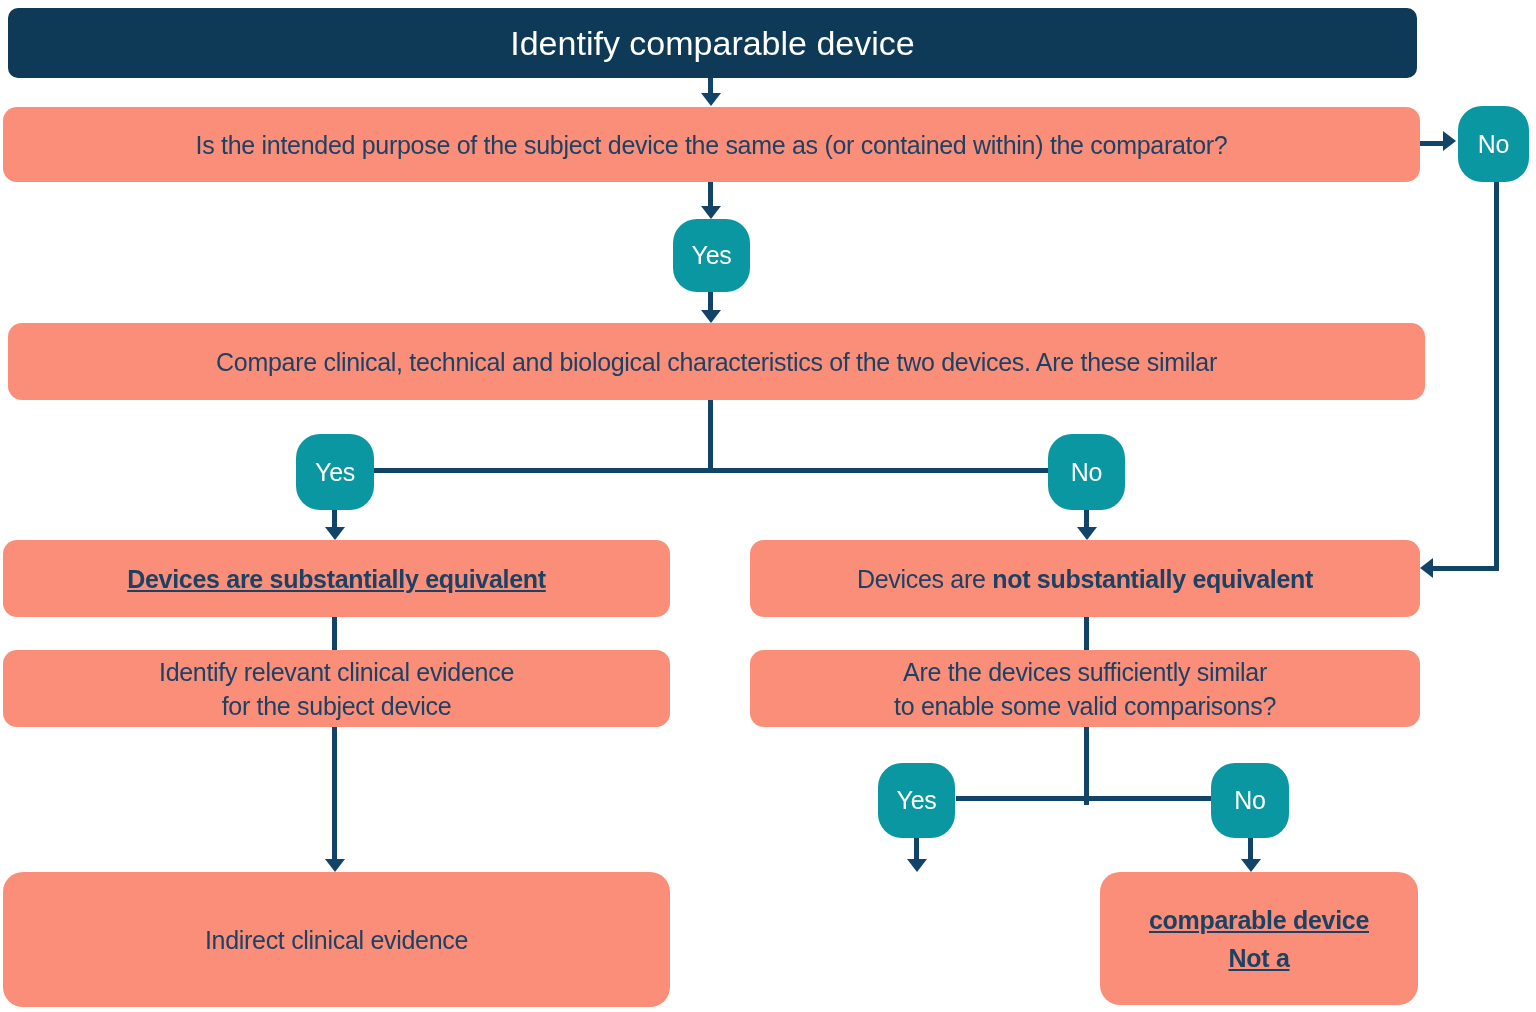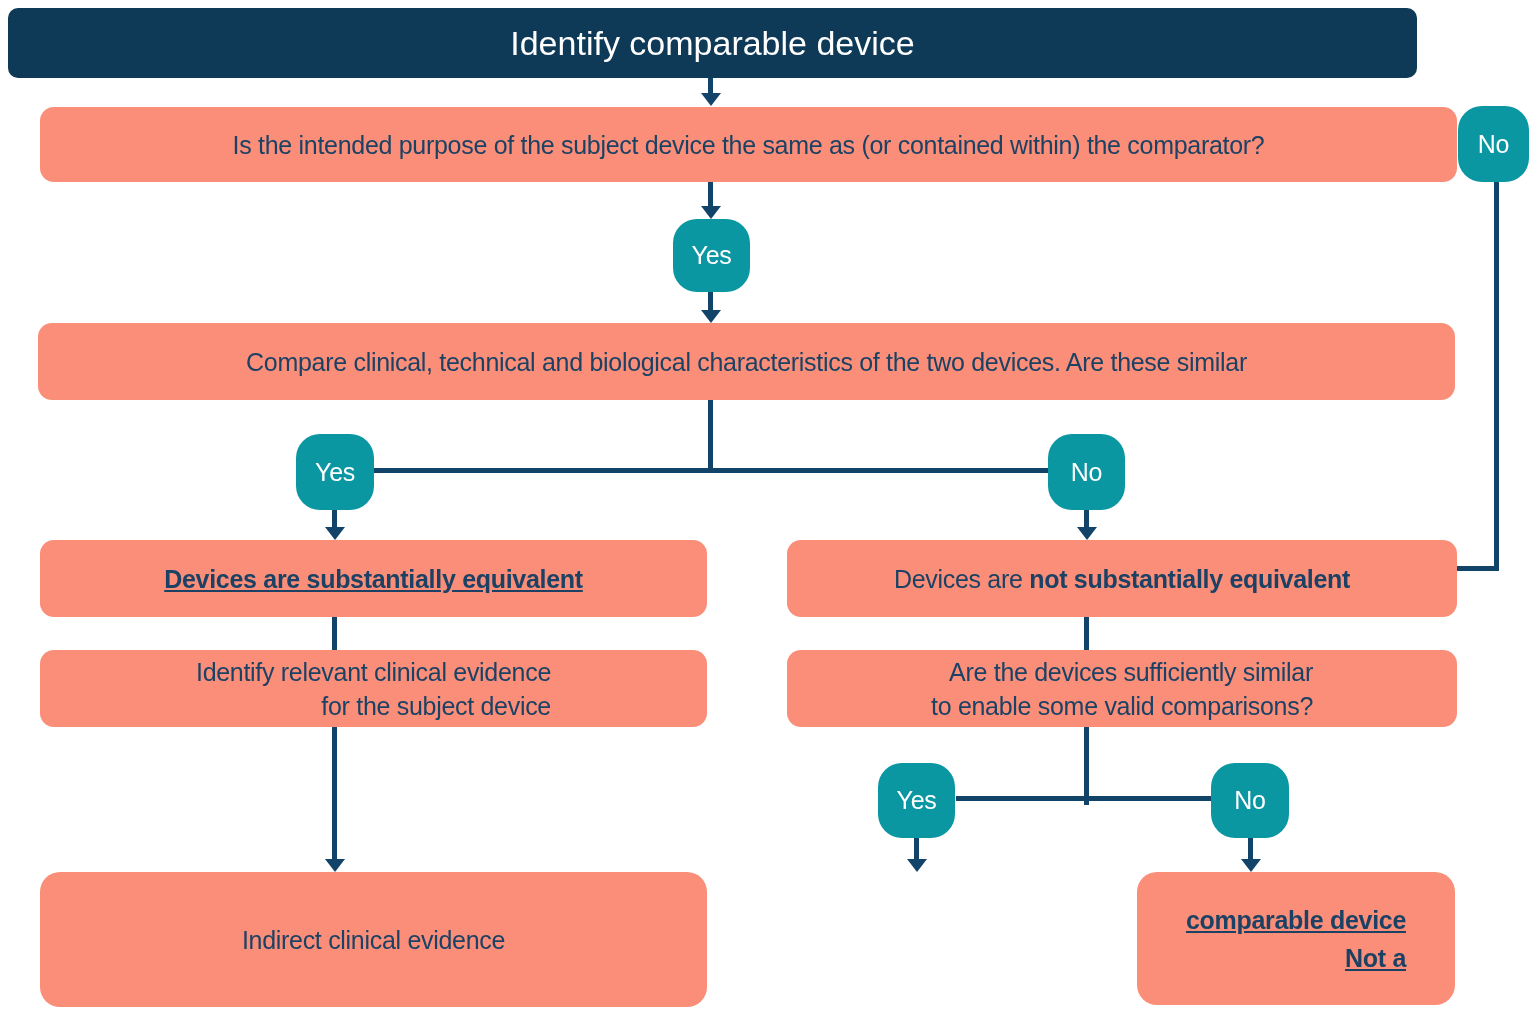--- a/index.html
+++ b/index.html
@@ -18,30 +18,29 @@
     background: #ffffff;
     font-family: "Liberation Sans", sans-serif;
     color: var(--text);
     overflow: hidden;
   }
   .box {
     position: absolute;
     display: flex;
     align-items: center;
     justify-content: center;
-    text-align: right;
+    text-align: center;
     box-sizing: border-box;
     letter-spacing: -0.3px;
   }
   .salmon {
     background: var(--node-bg);
     border-radius: 14px;
     font-size: 25px;
     line-height: 34px;
-    margin-left: 37px;
   }
   .bigr { border-radius: 20px; }
   .bold { font-weight: 700; text-decoration: underline; }
   .header-bar {
     background: var(--header-bg);
     border-radius: 10px;
     color: var(--text-on-dark);
     font-size: 34px;
     letter-spacing: 0;
   }
@@ -127,21 +126,21 @@
   </div>
 
   <div class="box pill" style="left:1458px;top:106px;width:71px;height:76px">
     <span>No</span>
   </div>
 
   <div class="box pill" style="left:673px;top:219px;width:77px;height:73px">
     <span>Yes</span>
   </div>
 
-  <div class="box salmon" style="left:1px;top:323px;width:1417px;height:77px">
+  <div class="box salmon" style="left:8px;top:323px;width:1417px;height:77px">
     <div>
       <div>Compare clinical, technical and biological characteristics of the two devices. Are these similar</div>
     </div>
   </div>
 
   <div class="box pill" style="left:296px;top:434px;width:78px;height:76px">
     <span>Yes</span>
   </div>
 
   <div class="box pill" style="left:1048px;top:434px;width:77px;height:76px">

